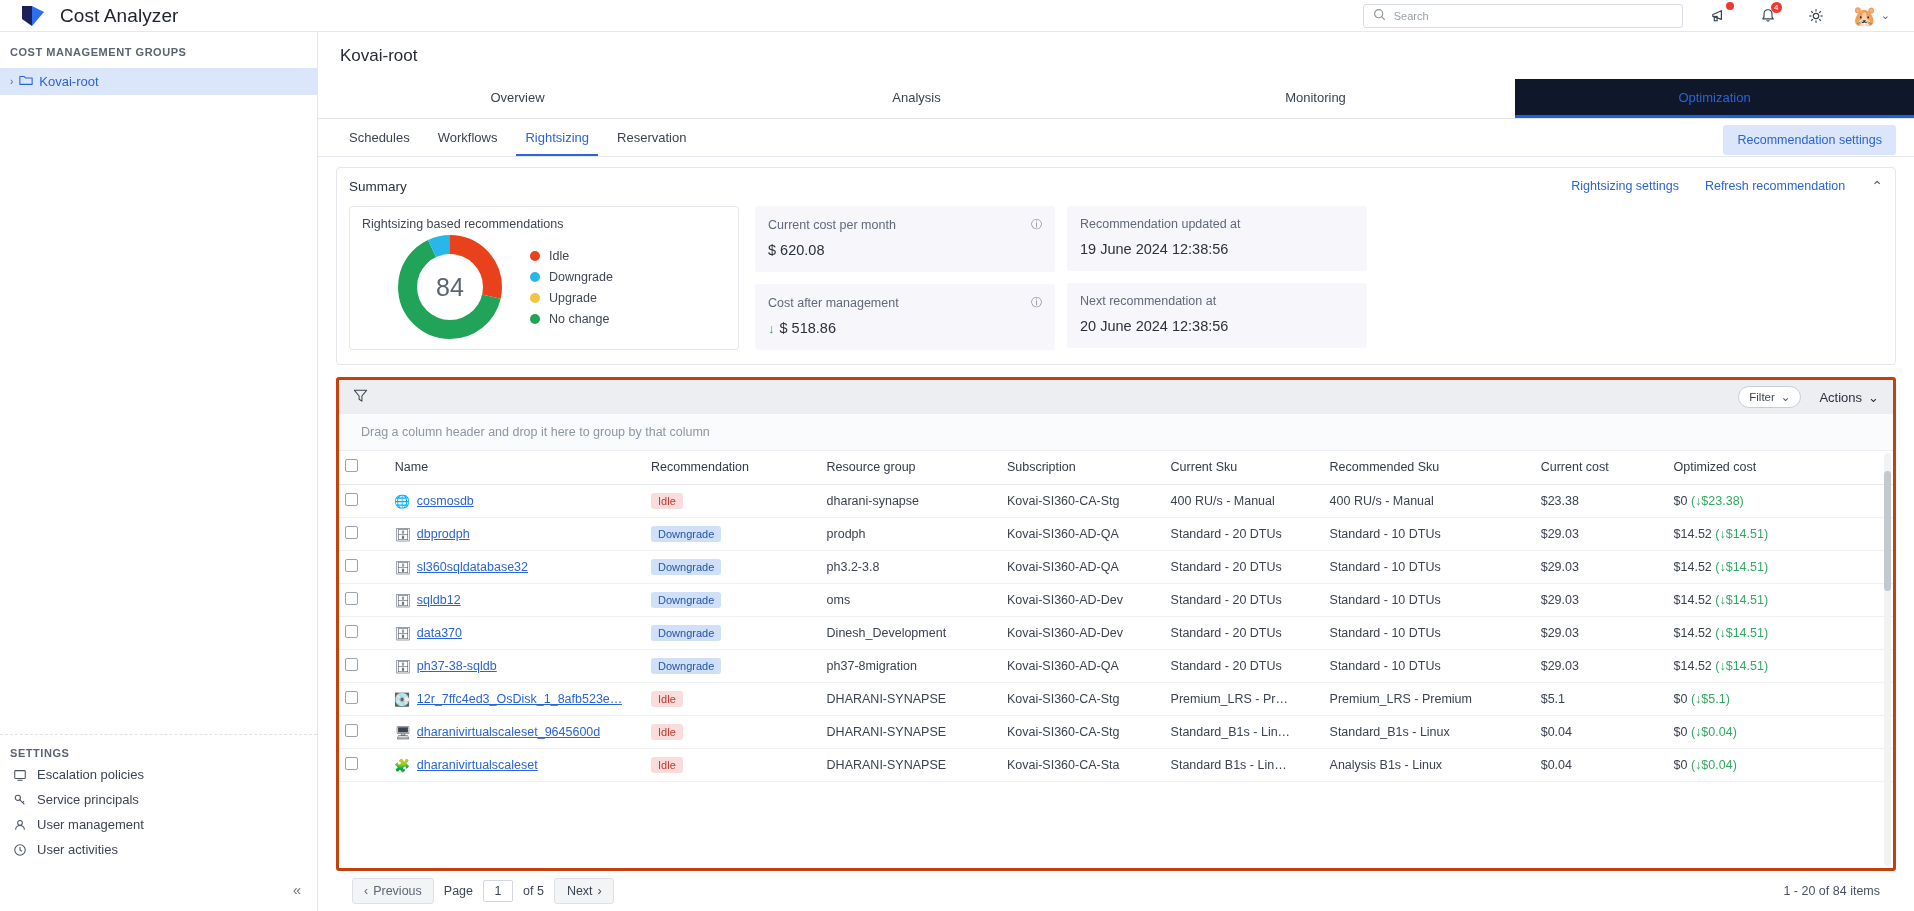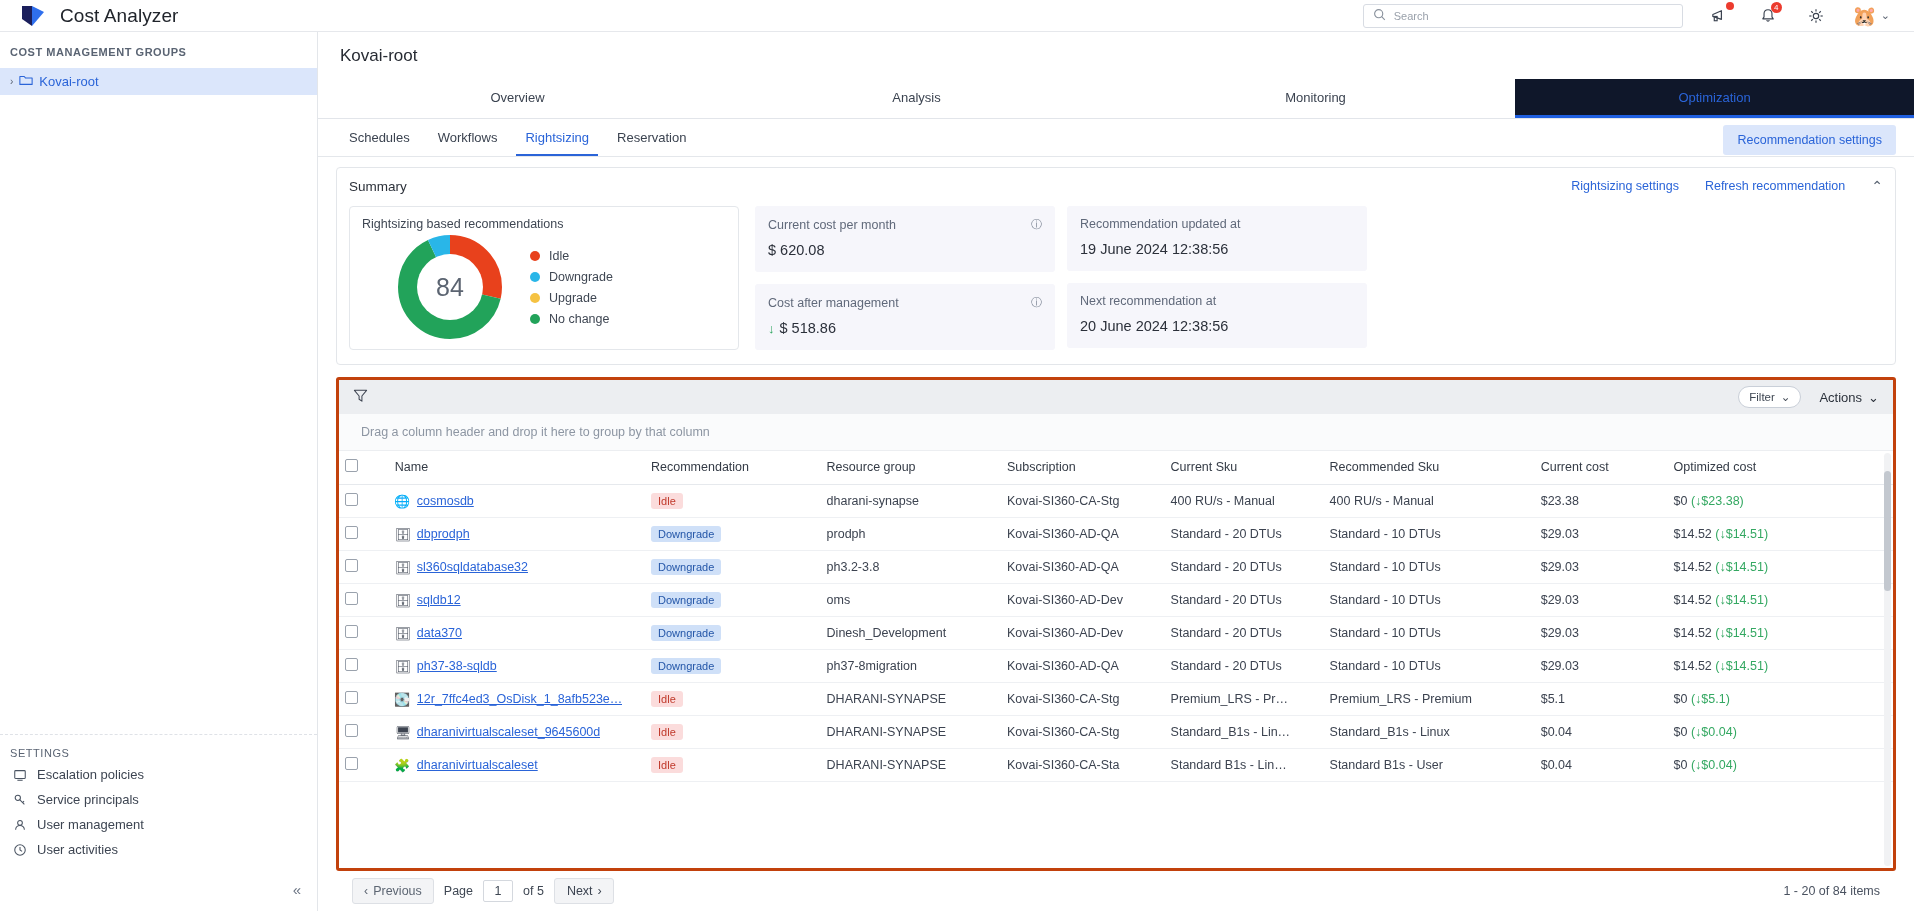--- a/index.html
+++ b/index.html
@@ -66,21 +66,21 @@
   .tree-item {
     display: flex; align-items: center; gap: 6px;
     height: 27px; padding: 0 10px;
     background: #dbe6fb; color: #2a64d8; cursor: pointer; font-size: 13px;
   }
   .tree-caret { font-size: 10px; color: #5a6473; }
   .side-spacer { flex: 1; }
   .side-divider { border-top: 1px dashed #dfe2e7; margin: 0 0 0 0; }
   .settings-label {
     font-size: 11px; letter-spacing: .55px; color: #5a6473;
-    padding: 12px 12px 8px 10px; font-weight: 400;
+    padding: 12px 12px 8px 10px; font-weight: 700;
   }
   .side-link {
     display: flex; align-items: flex-start; gap: 10px;
     height: 25px; padding: 0 12px; color: #3d4552; font-size: 13px; cursor: pointer;
   }
   .side-link .si { width: 15px; height: 15px; display: flex; align-items: center; justify-content: center; color: #4a5462; }
   .collapse-row { height: 44px; display: flex; align-items: center; justify-content: flex-end; padding-right: 16px; }
   .collapse-btn { color: #6b7483; font-size: 15px; cursor: pointer; }
 
   
@@ -600,21 +600,21 @@
                   <td>
                       <span class="name-cell">
                         <span class="res-icon">🧩</span>
                         <span class="name-link">dharanivirtualscaleset</span>
                       </span>
                     </td>
                   <td><span class="badge idle">Idle</span></td>
                   <td>DHARANI-SYNAPSE</td>
                   <td>Kovai-SI360-CA-Sta</td>
                   <td>Standard  B1s - Lin…</td>
-                  <td>Standard  B1s - User</td>
+                  <td>Analysis  B1s - Linux</td>
                   <td>$0.04</td>
                   <td><span>$0</span> <span class="save">(↓$0.04)</span></td>
                 </tr>
               </tbody>
             </table>
             <div class="vscroll">
               <div class="thumb"></div>
             </div>
           </div>
         </div>

